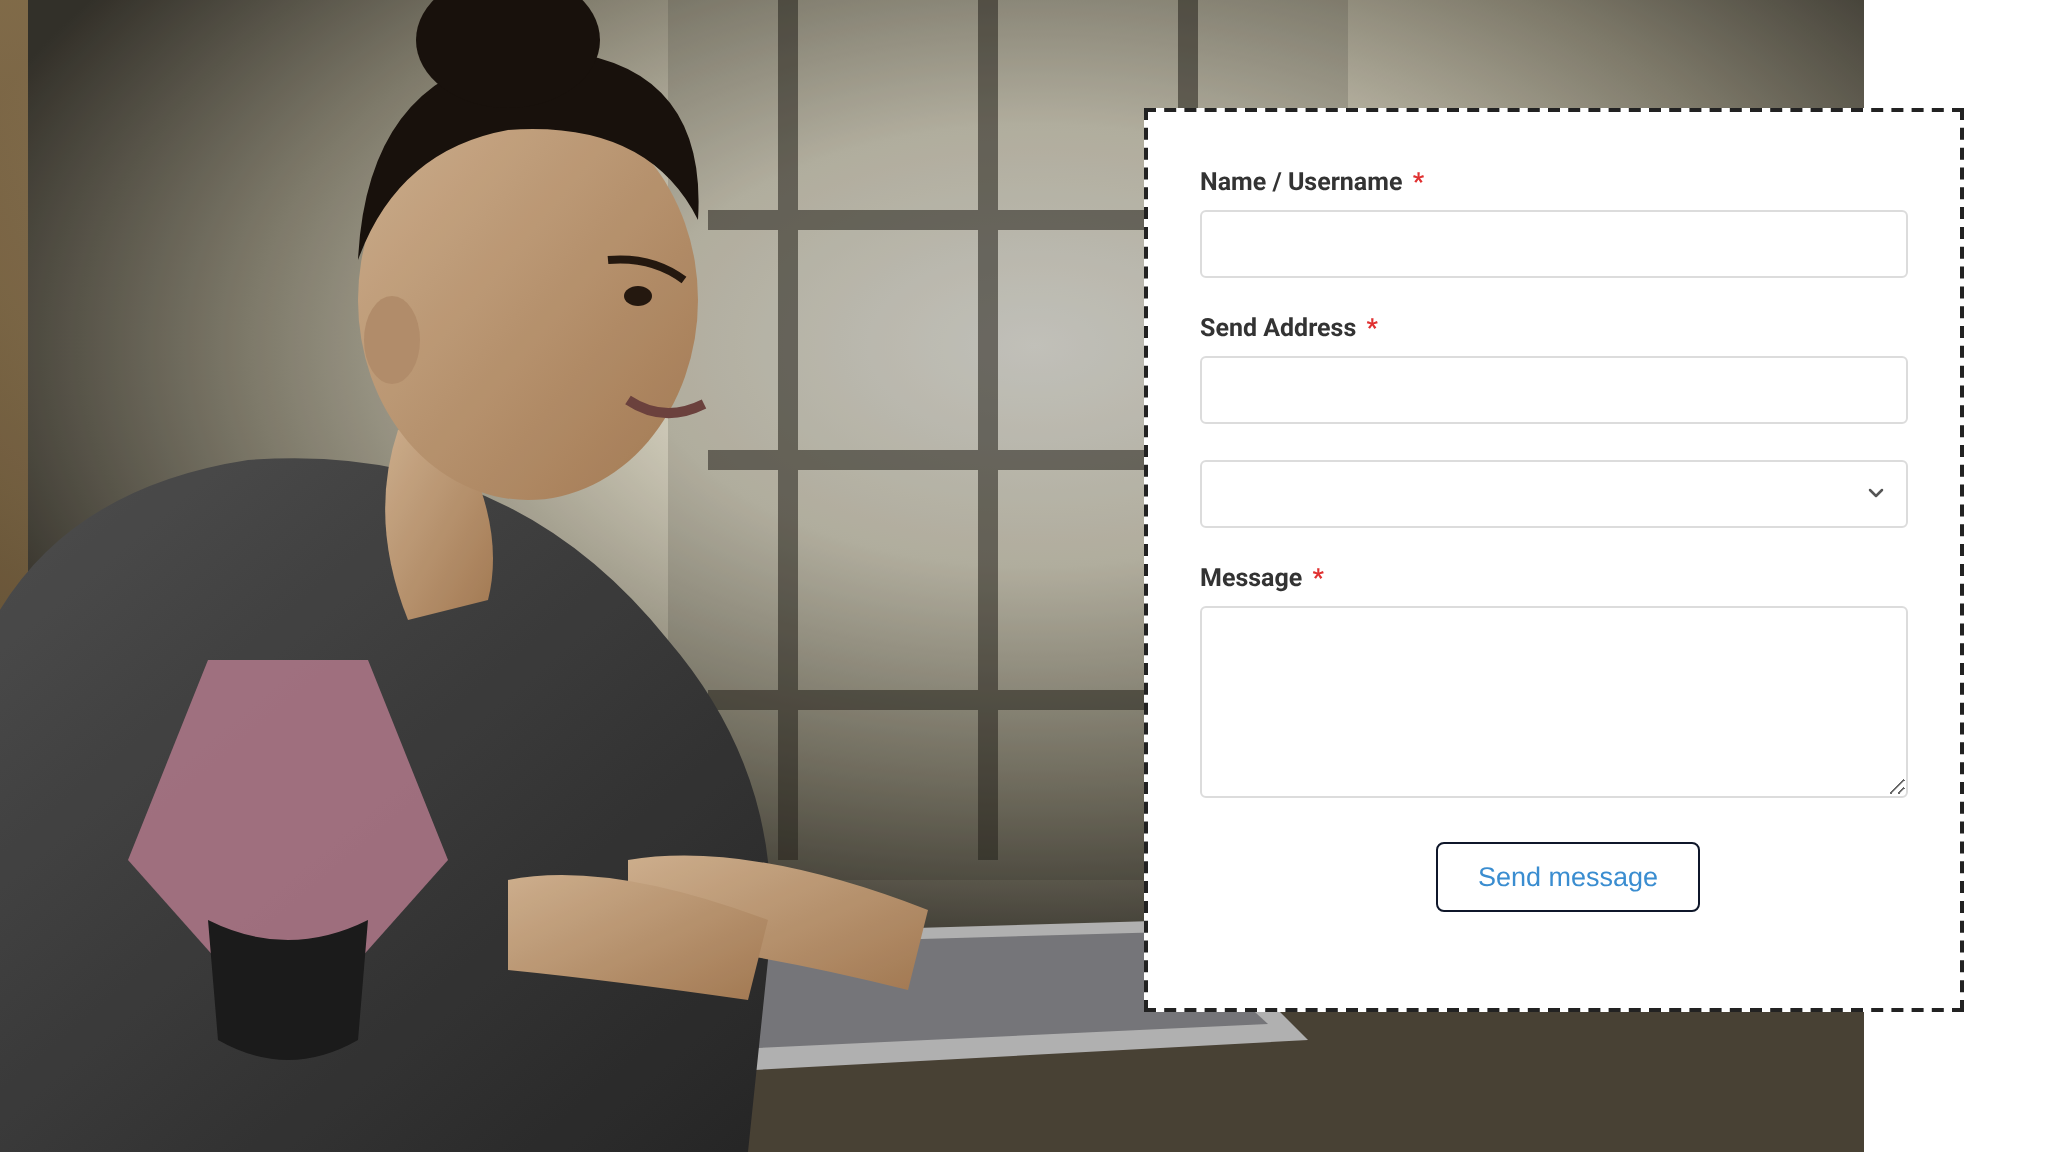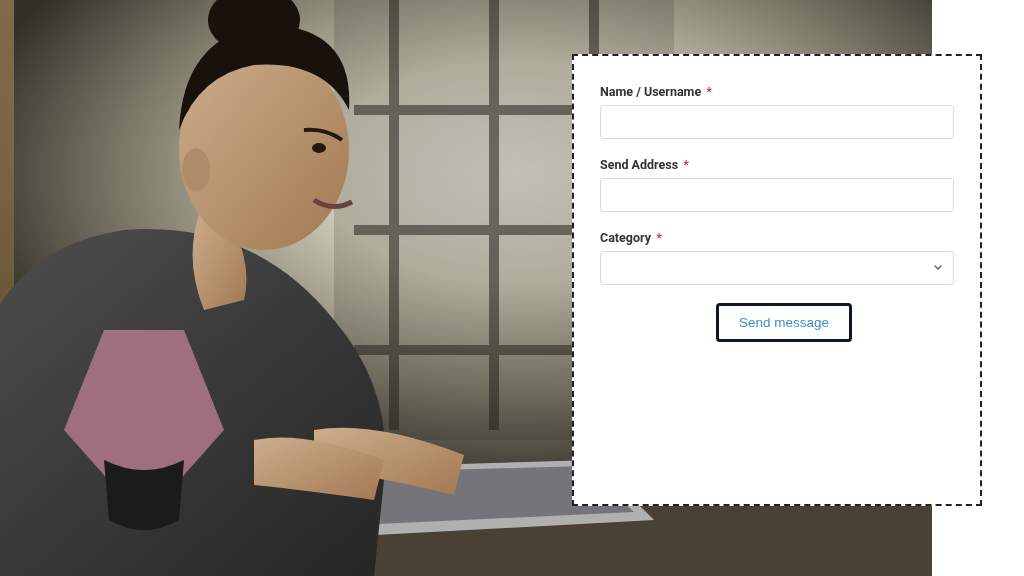--- a/index.html
+++ b/index.html
@@ -40,21 +40,21 @@
   .select-wrap { position: relative; }
   .select-input { height: 34px; appearance: none; -webkit-appearance: none; padding-right: 28px; }
   .chevron {
     position: absolute; right: 10px; top: 50%; transform: translateY(-50%);
     pointer-events: none; color: #555;
   }
   .textarea-input { height: 96px; resize: vertical; }
   .submit-row { text-align: center; margin-top: 6px; }
   .submit-btn {
     display: inline-block;
-    border: 3px solid #0f172a;
+    border: 1px solid #0f172a;
     color: #3a8dd0;
     background: #fff;
     font-size: 13.5px;
     font-weight: 500;
     padding: 9px 20px;
     border-radius: 4px;
     cursor: pointer;
     margin-left: 14px;
   }
 </style>
@@ -145,35 +145,38 @@
 
     <div class="field">
       <label class="field-label">
         <span>Send Address</span>
         <span class="req">*</span>
       </label>
       <input type="text" class="text-input" value="" style="">
     </div>
 
     <div class="field">
-      <label class="field-label">
-        <span>Category</span>
-        <span class="req">*</span>
-      </label>
       <div class="select-wrap">
         <select class="select-input">
           <option></option>
         </select>
         <span class="chevron">
           <svg width="12" height="12" viewBox="0 0 24 24" fill="none" stroke="currentColor" stroke-width="2.5" stroke-linecap="round" stroke-linejoin="round">
               <polyline points="6 9 12 15 18 9"></polyline>
             </svg>
         </span>
       </div>
     </div>
 
+    <div class="field">
+      <label class="field-label">
+        <span>Message</span>
+        <span class="req">*</span>
+      </label>
+      <textarea class="textarea-input" style=""></textarea>
+    </div>
 
     <div class="submit-row">
       <button class="submit-btn">Send message</button>
     </div>
 
   </div>
 </div>
 
 </body></html>

